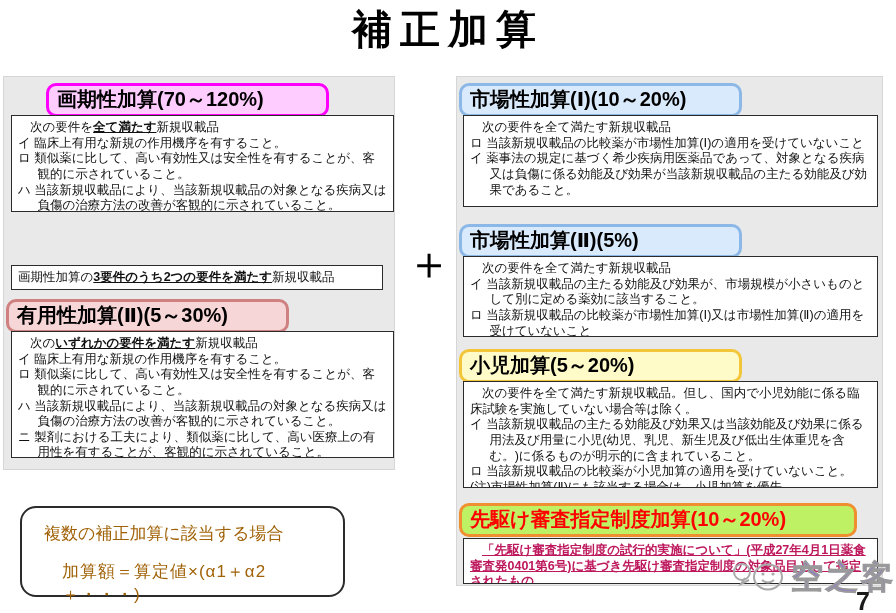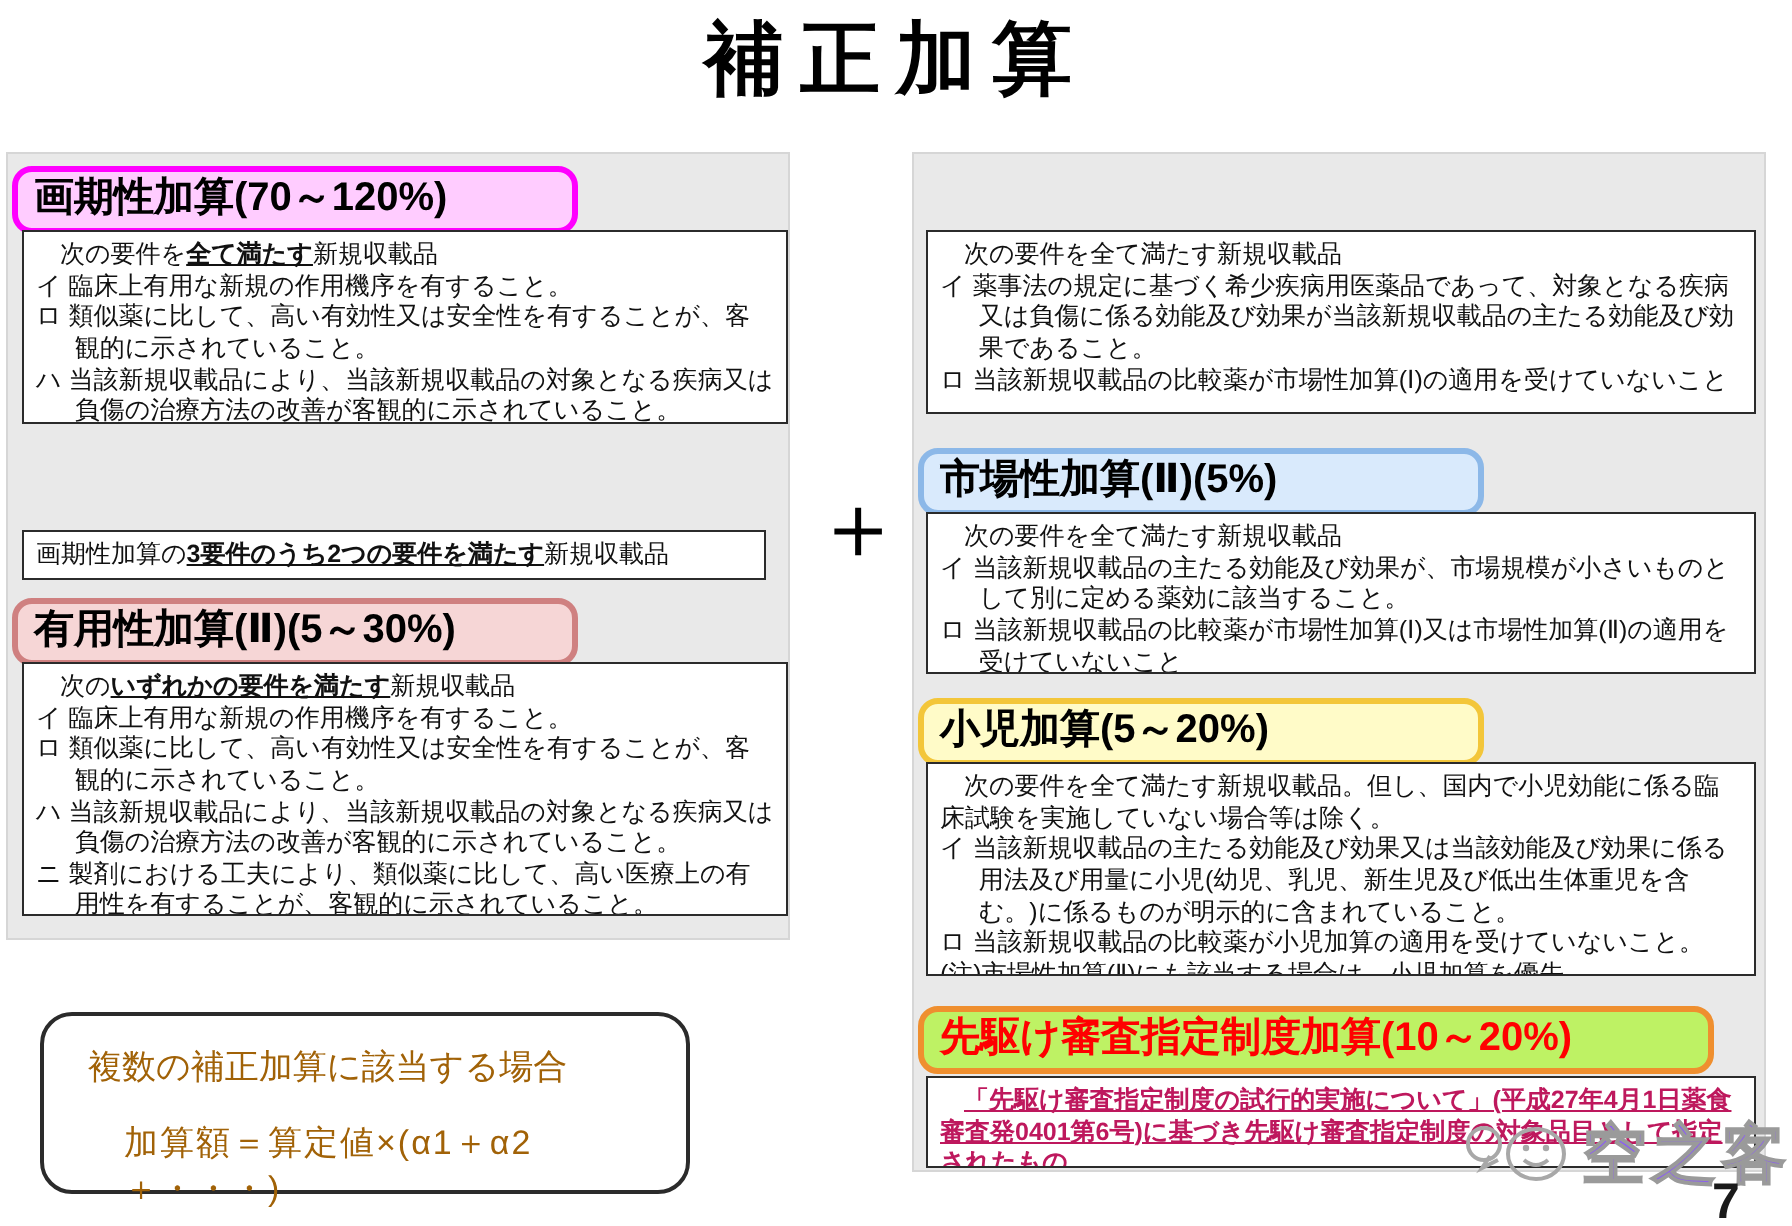--- a/index.html
+++ b/index.html
@@ -14,21 +14,21 @@
     top:2px;left:0;width:896px;text-align:center;
     font-size:40px;font-weight:bold;letter-spacing:8px;color:#000;
   }
   .panel{background:#e9e9e9;border:1px solid #d6d6d6;}
   .hdr{
     display:inline-block;border-radius:10px;border:3px solid;
     font-weight:bold;font-size:20px;line-height:1.15;
     padding:2px 14px 3px 8px;white-space:nowrap;color:#000;
     min-width:255px;
   }
-  .hdr-pink  {border-color:#ff00ff;background:#ffccff;}
+  .hdr-pink  {border-color:#ff00ff;background:#ffccff;margin-left:40px;}
   .hdr-green {border-color:#4ecb4e;background:#ccffcc;}
   .hdr-rose  {border-color:#cf8080;background:#f6d6d6;}
   .hdr-blue  {border-color:#8cb8e8;background:#d9eafc;}
   .hdr-yellow{border-color:#f3c63a;background:#fffbc8;}
   .hdr-orange{border-color:#ef8f2f;background:#bef264;color:#ff0000;min-width:370px;}
   .bodybox{
     background:#ffffff;border:1.5px solid #2b2b2b;
     font-size:12.5px;line-height:1.25;padding:4px 6px;overflow:hidden;
   }
   .lead{text-indent:12px;}
@@ -82,24 +82,27 @@
     <div class="item">ロ 類似薬に比して、高い有効性又は安全性を有することが、客観的に示されていること。</div>
     <div class="item">ハ 当該新規収載品により、当該新規収載品の対象となる疾病又は負傷の治療方法の改善が客観的に示されていること。</div>
     <div class="item">ニ 製剤における工夫により、類似薬に比して、高い医療上の有用性を有することが、客観的に示されていること。</div>
   </div>
 </div>
 
 <div class="abs plus-sign" style="left:406px;top:240px;">＋</div>
 
 <div class="abs panel" style="left:456px;top:76px;width:427px;height:510px;">
 
+  <div class="abs" style="left:2px;top:6px;">
+    <span class="hdr hdr-blue">市場性加算(Ⅰ)(10～20%)</span>
+  </div>
   <div class="abs bodybox" style="left:6px;top:38px;width:415px;height:92px;">
     <div class="lead">次の要件を全て満たす新規収載品</div>
+    <div class="item">ロ 当該新規収載品の比較薬が市場性加算(Ⅰ)の適用を受けていないこと</div>
     <div class="item">イ 薬事法の規定に基づく希少疾病用医薬品であって、対象となる疾病又は負傷に係る効能及び効果が当該新規収載品の主たる効能及び効果であること。</div>
-    <div class="item">ロ 当該新規収載品の比較薬が市場性加算(Ⅰ)の適用を受けていないこと</div>
   </div>
 
   <div class="abs" style="left:2px;top:147px;">
     <span class="hdr hdr-blue">市場性加算(Ⅱ)(5%)</span>
   </div>
   <div class="abs bodybox" style="left:6px;top:179px;width:415px;height:81px;">
     <div class="lead">次の要件を全て満たす新規収載品</div>
     <div class="item">イ 当該新規収載品の主たる効能及び効果が、市場規模が小さいものとして別に定める薬効に該当すること。</div>
     <div class="item">ロ 当該新規収載品の比較薬が市場性加算(Ⅰ)又は市場性加算(Ⅱ)の適用を受けていないこと</div>
   </div>

